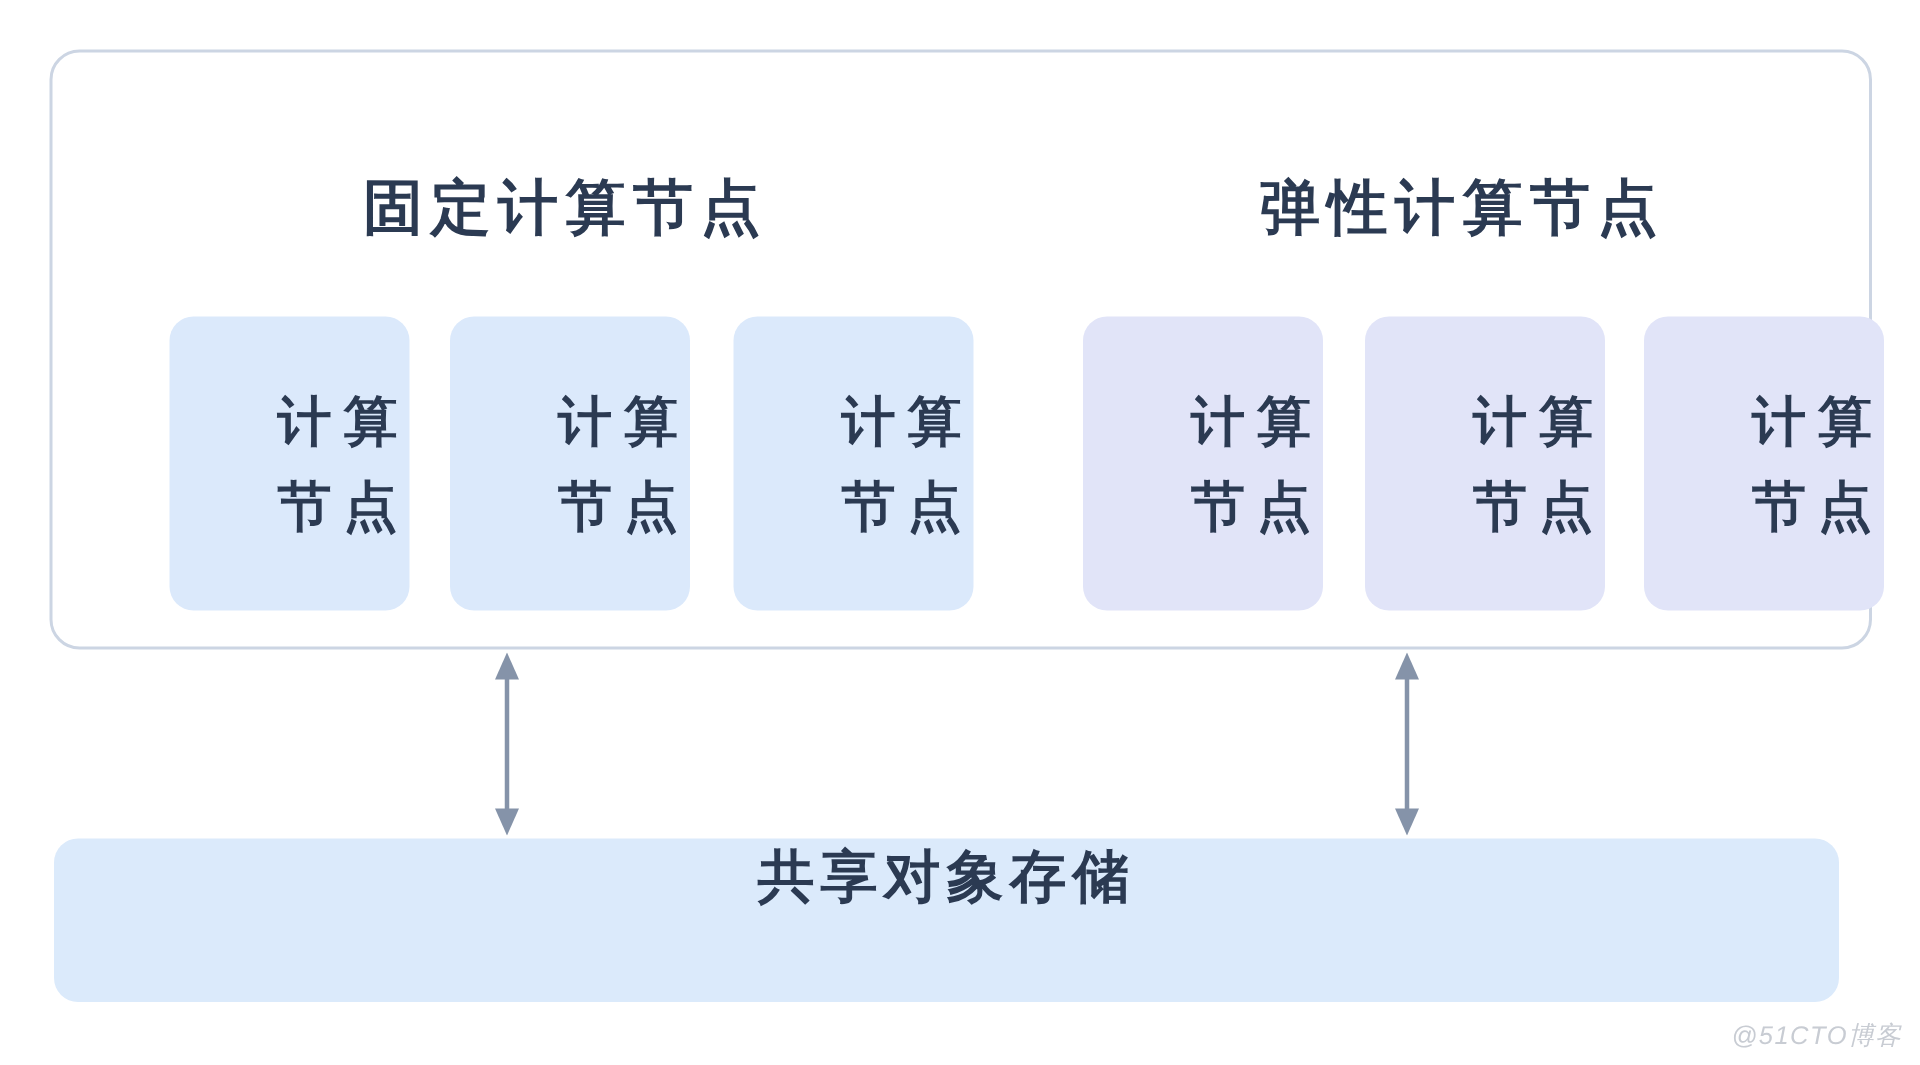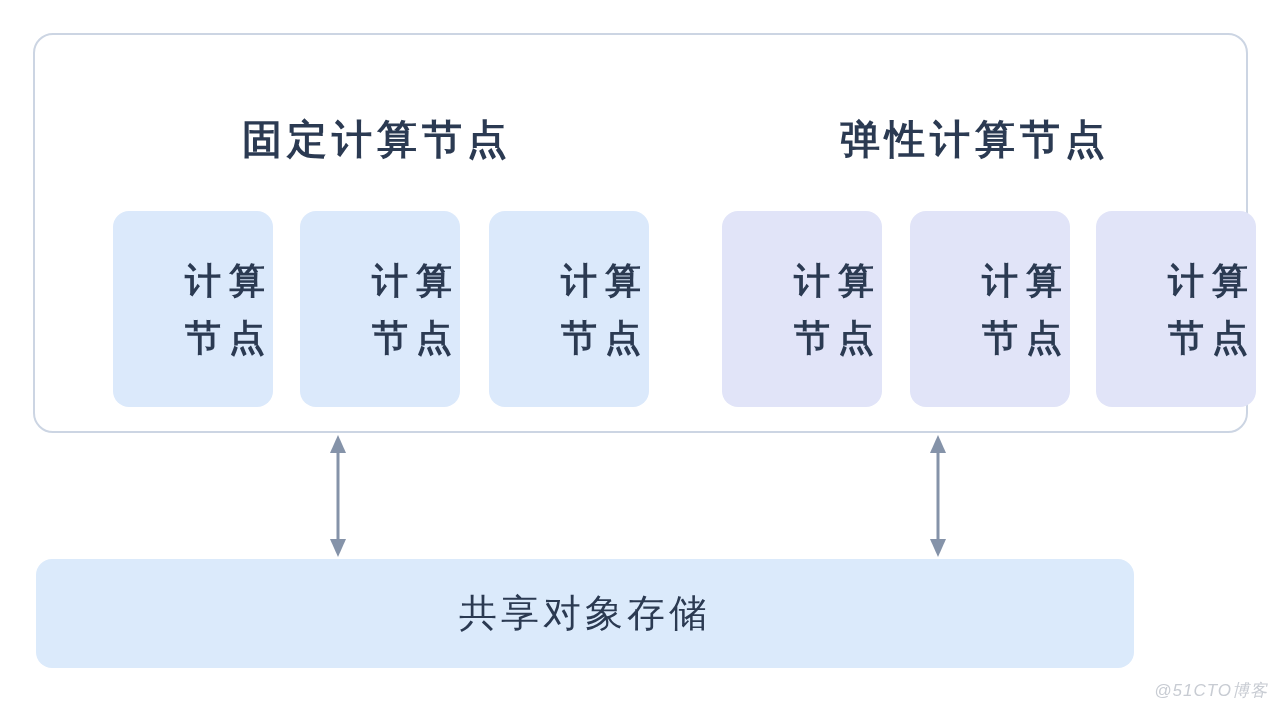--- a/index.html
+++ b/index.html
@@ -75,28 +75,28 @@
     top: 435px;
     width: 24px; height: 122px;
   }
   .arrow-left  { left: 326px; }
   .arrow-right { left: 926px; }
   .arrow line    { stroke: var(--arrow); stroke-width: 3; }
   .arrow polygon { fill: var(--arrow); }
   .storage {
     position: absolute;
     left: 36px; top: 559px;
-    width: 1098px; height: 109px;
+    width: 1190px; height: 109px;
     background: var(--storage-bg);
     border-radius: 16px;
     display: flex;
-    align-items: center;
+    align-items: flex-start;
     justify-content: center;
     font-size: 38px;
-    font-weight: 400;
+    font-weight: 700;
     letter-spacing: 4px;
     color: var(--text);
   }
   .watermark {
     position: absolute;
     right: 12px; bottom: 8px;
     font-size: 17px;
     letter-spacing: 1px;
     color: var(--watermark);
     font-style: italic;

